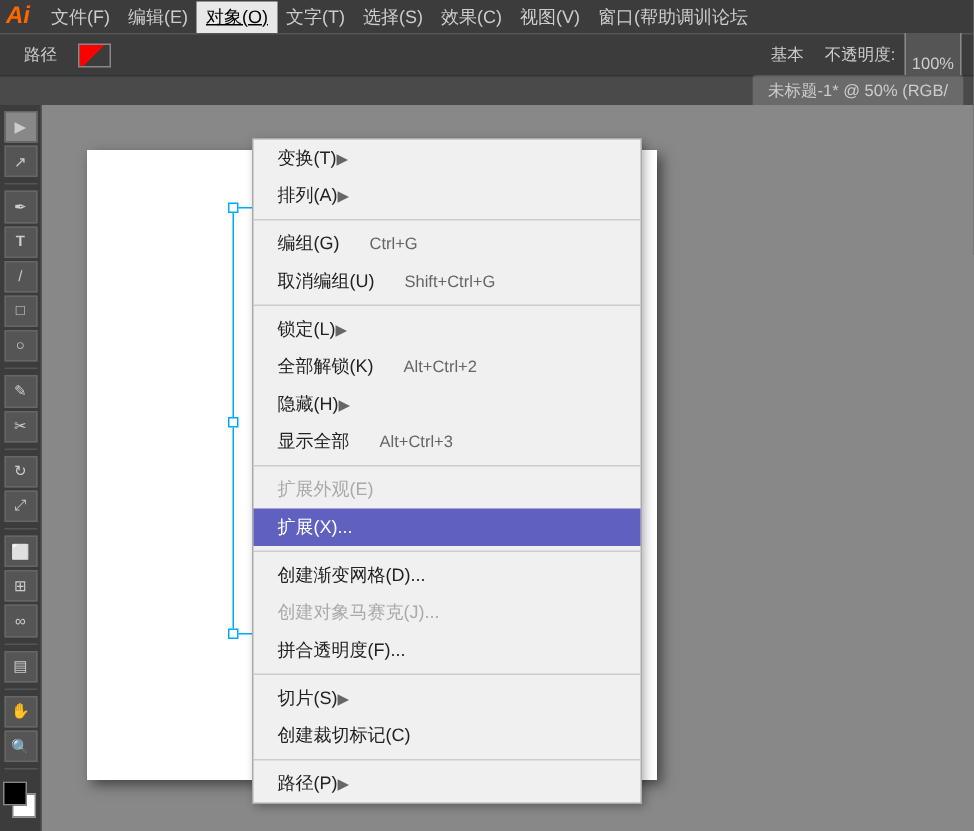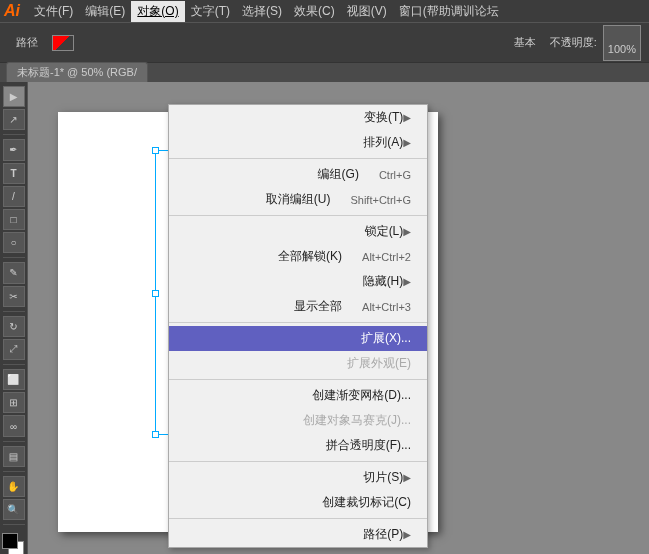--- a/index.html
+++ b/index.html
@@ -41,21 +41,21 @@
       background: #555;
       text-decoration: underline;
     }
     .menu-item.active {
       background: #e8e8e8;
       color: #000;
     }
 
     
     .toolbar-row {
-      height: 40px;
+      height: 28px;
       background: #3c3c3c;
       display: flex;
       align-items: center;
       padding: 0 8px;
       color: #ccc;
       font-size: 11px;
       gap: 6px;
       border-top: 1px solid #555;
     }
     .toolbar-label {
@@ -72,20 +72,21 @@
     .toolbar-spacer { flex: 1; }
 
     
     .tab-bar {
       height: 20px;
       background: #4a4a4a;
       display: flex;
       align-items: flex-end;
       padding: 0 6px;
       border-top: 1px solid #333;
+      justify-content: flex-end;
     }
     .tab {
       background: #6a6a6a;
       color: #ccc;
       font-size: 11px;
       padding: 2px 10px;
       border-radius: 3px 3px 0 0;
       border: 1px solid #555;
       border-bottom: none;
       cursor: pointer;
@@ -155,21 +156,21 @@
       border: 1px solid #aaa;
       min-width: 260px;
       z-index: 999;
       box-shadow: 2px 2px 6px rgba(0,0,0,0.3);
     }
     .dropdown-item {
       padding: 4px 16px 4px 16px;
       color: #222;
       cursor: pointer;
       display: flex;
-      justify-content: flex-end;
+      justify-content: flex-start;
       align-items: center;
       font-size: 12px;
       white-space: nowrap;
     }
     .dropdown-item.highlighted {
       background: #6060c0;
       color: white;
     }
     .dropdown-item.disabled {
       color: #aaa;
@@ -325,26 +326,26 @@
         <span>隐藏(H)</span>
         <span class="dropdown-arrow">▶</span>
       </div>
       <div class="dropdown-item">
         <span>显示全部</span>
         <span class="dropdown-shortcut">Alt+Ctrl+3</span>
       </div>
 
       <div class="dropdown-separator"></div>
 
+      <div class="dropdown-item disabled">
+        <span>扩展外观(E)</span>
+      </div>
       <div class="dropdown-item highlighted">
         <span>扩展(X)...</span>
       </div>
-      <div class="dropdown-item disabled">
-        <span>扩展外观(E)</span>
-      </div>
 
       <div class="dropdown-separator"></div>
 
       <div class="dropdown-item">
         <span>创建渐变网格(D)...</span>
       </div>
       <div class="dropdown-item disabled">
         <span>创建对象马赛克(J)...</span>
       </div>
       <div class="dropdown-item">

